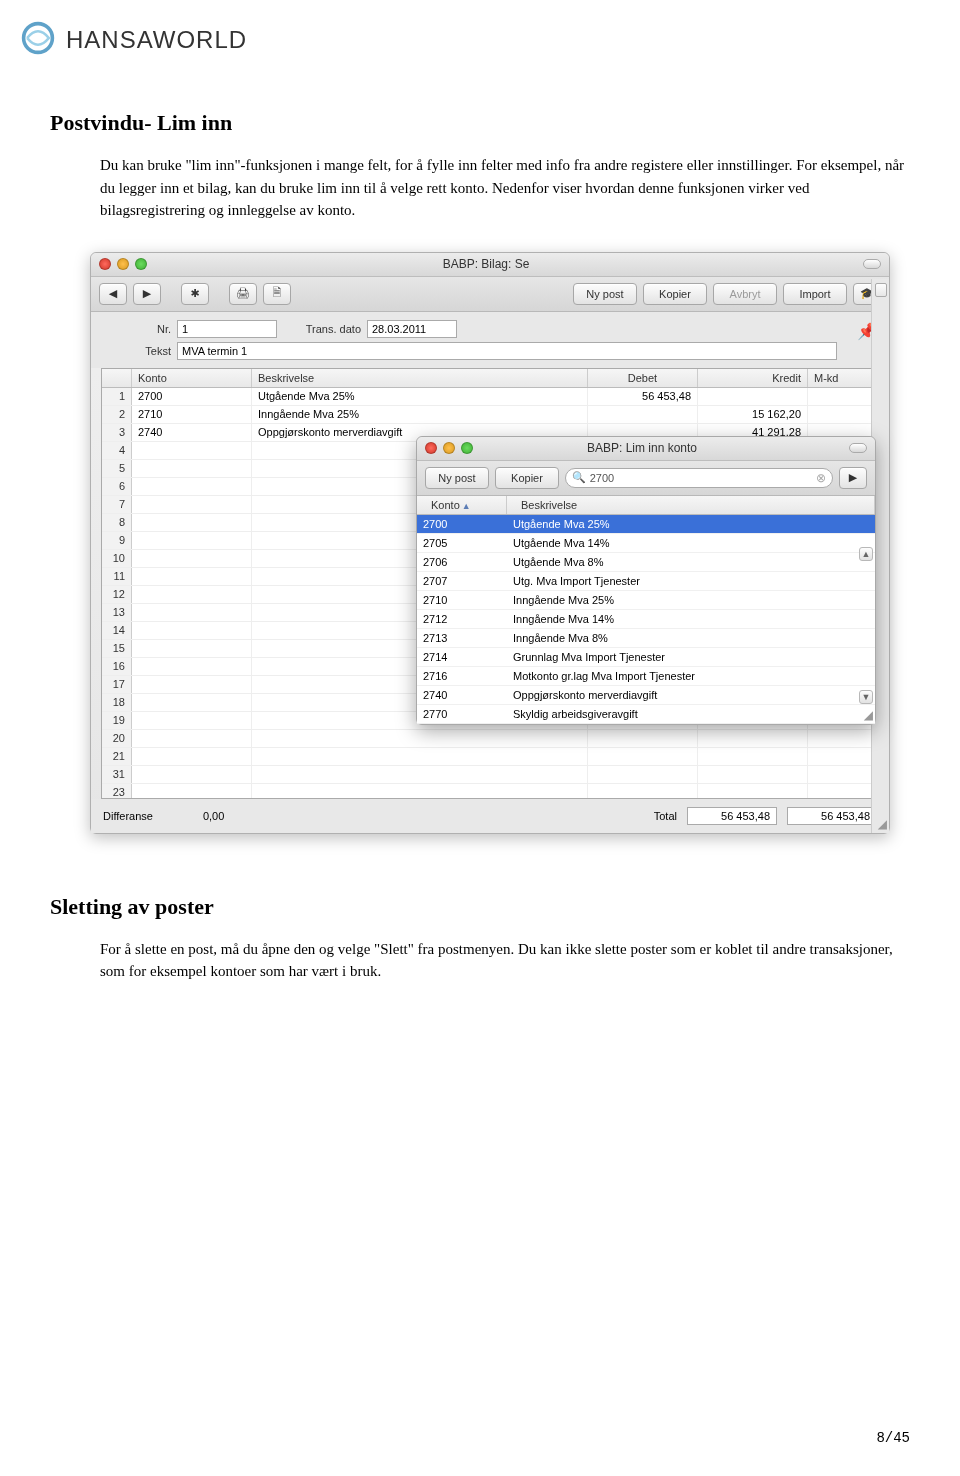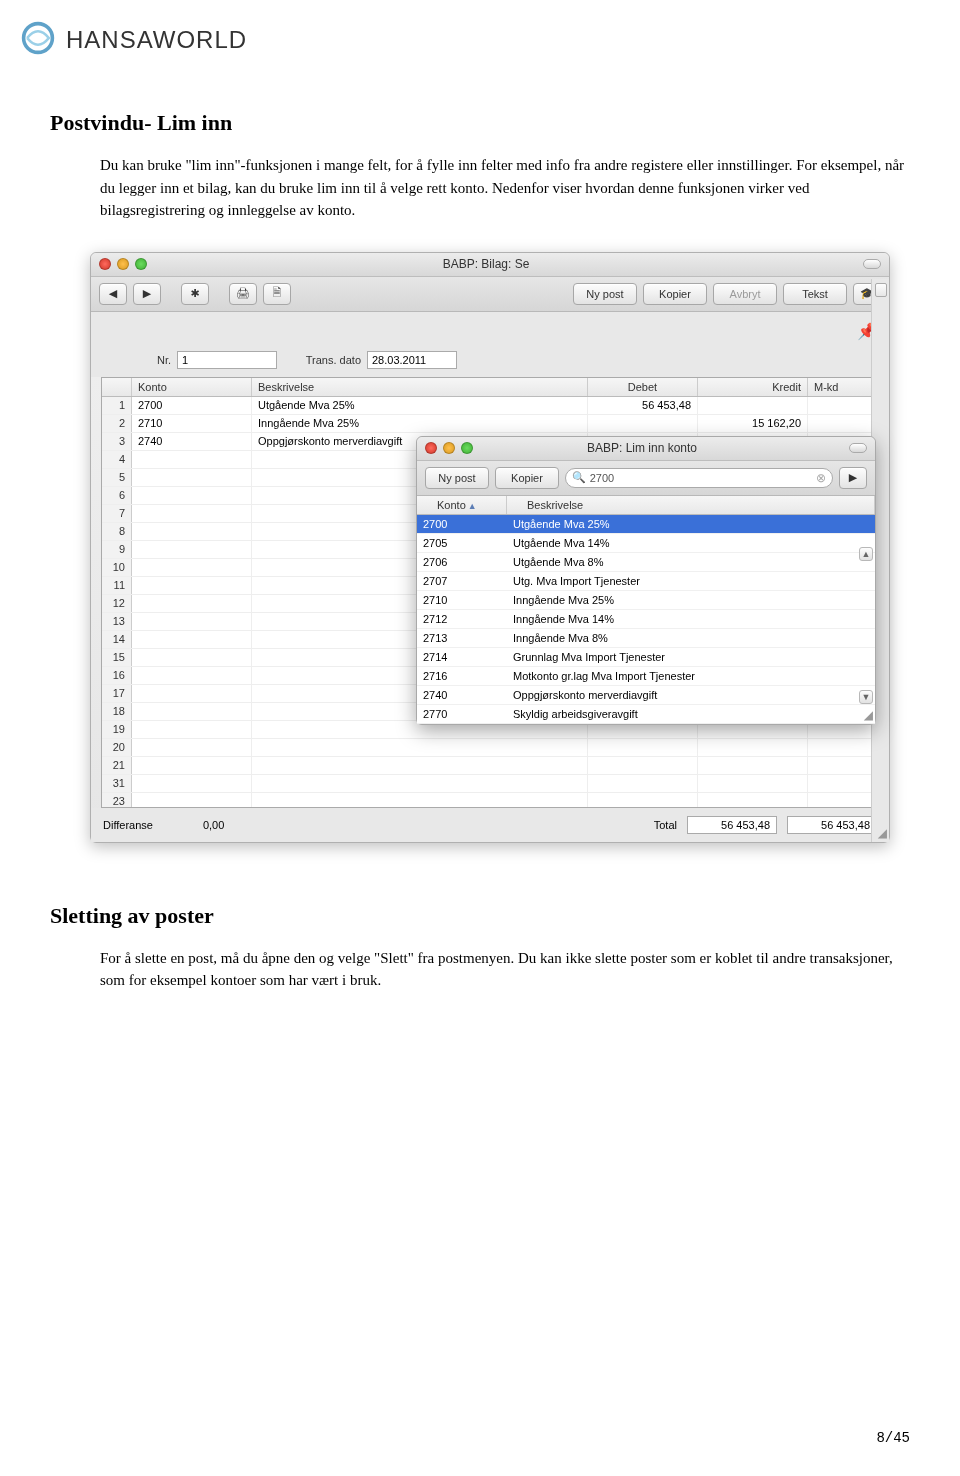--- a/index.html
+++ b/index.html
@@ -117,21 +117,20 @@
   .form-area {
     background: #e8e8e8;
     padding: 8px 10px 4px 10px;
     position: relative;
   }
   .form-row {
     display: flex;
     align-items: center;
     gap: 6px;
     margin-bottom: 4px;
-    margin-top: 31px;
   }
   .fld-label { font-size: 11px; color: #333; text-align: right; }
   .fld {
     background: #fff;
     border: 1px solid #aaa;
     height: 18px;
     padding: 0 4px;
     font-size: 11px;
     display: inline-flex;
     align-items: center;
@@ -234,21 +233,21 @@
     color: #555;
   }
   .search-fld .mag { color: #888; font-size: 11px; }
   .search-fld .clear { color: #aaa; font-size: 12px; margin-left: auto; }
   .popup-grid-head {
     display: flex;
     background: linear-gradient(#f6f6f6,#e8e8e8);
     border-bottom: 1px solid #bbb;
     font-size: 11px;
   }
-  .popup-grid-head .ph { padding: 3px 20px; border-right: 1px solid #ccc; color: #333; }
+  .popup-grid-head .ph { padding: 3px 14px; border-right: 1px solid #ccc; color: #333; }
   .pcol-k { width: 90px; }
   .pcol-b { flex: 1; }
   .popup-body {
     background: #fff;
   }
   .prow {
     display: flex;
     font-size: 11px;
     height: 19px;
     align-items: center;
@@ -334,30 +333,34 @@
         <div class="tbtn sq">▶</div>
         <div style="width:8px"></div>
         <div class="tbtn sq">✱</div>
         <div style="width:8px"></div>
         <div class="tbtn sq">🖨</div>
         <div class="tbtn sq">🗎</div>
         <div class="spacer"></div>
         <div class="tbtn wide">Ny post</div>
         <div class="tbtn wide">Kopier</div>
         <div class="tbtn wide disabled">Avbryt</div>
-        <div class="tbtn wide">Tekst</div>
+        <div class="tbtn wide">Import</div>
         <div class="tbtn sq">🎓</div>
       </div>
 
       <div class="form-area">
         <div class="form-row">
           <span class="fld-label" style="width:70px">Nr.</span>
           <span class="fld" style="width:100px">1</span>
           <span class="fld-label" style="width:70px;margin-left:8px">Trans. dato</span>
           <span class="fld" style="width:90px">28.03.2011</span>
+        </div>
+        <div class="form-row">
+          <span class="fld-label" style="width:70px">Tekst</span>
+          <span class="fld" style="flex:1;max-width:660px">MVA termin 1</span>
         </div>
         <span class="pin">📌</span>
       </div>
 
       <div class="grid">
         <div class="grid-head">
           <div class="gh col-rn"></div>
           <div class="gh col-konto">Konto</div>
           <div class="gh col-besk">Beskrivelse</div>
           <div class="gh col-debet">Debet</div>

